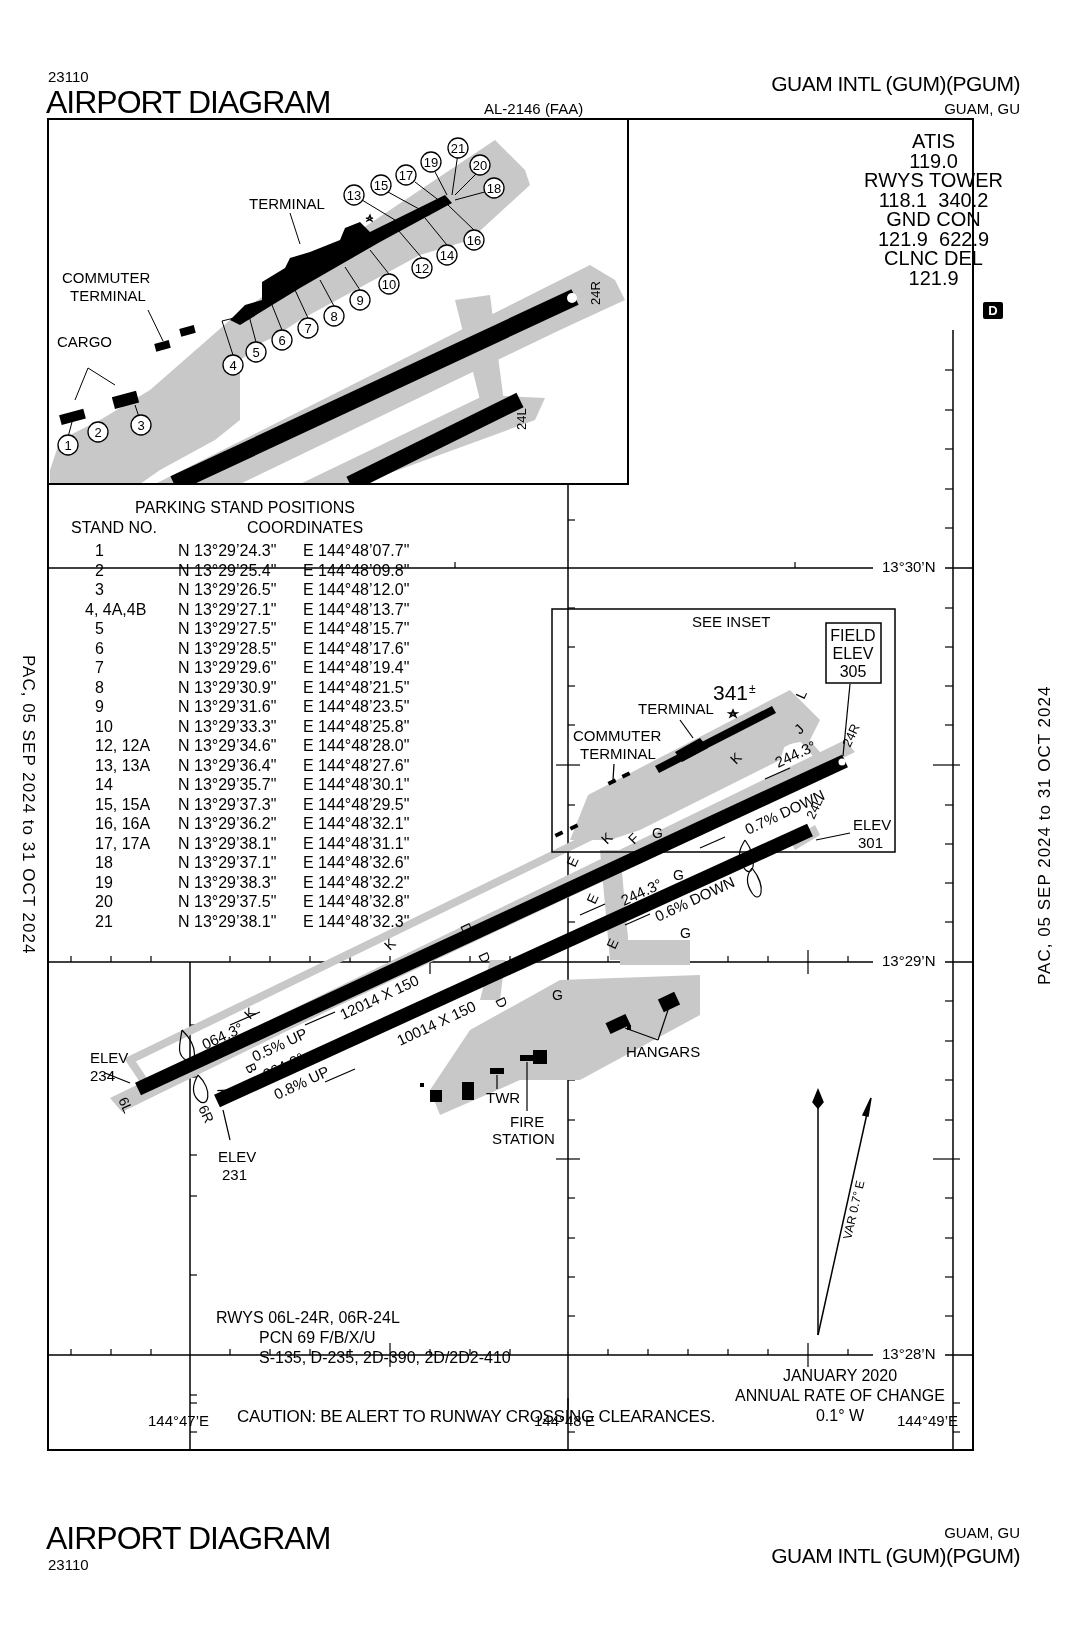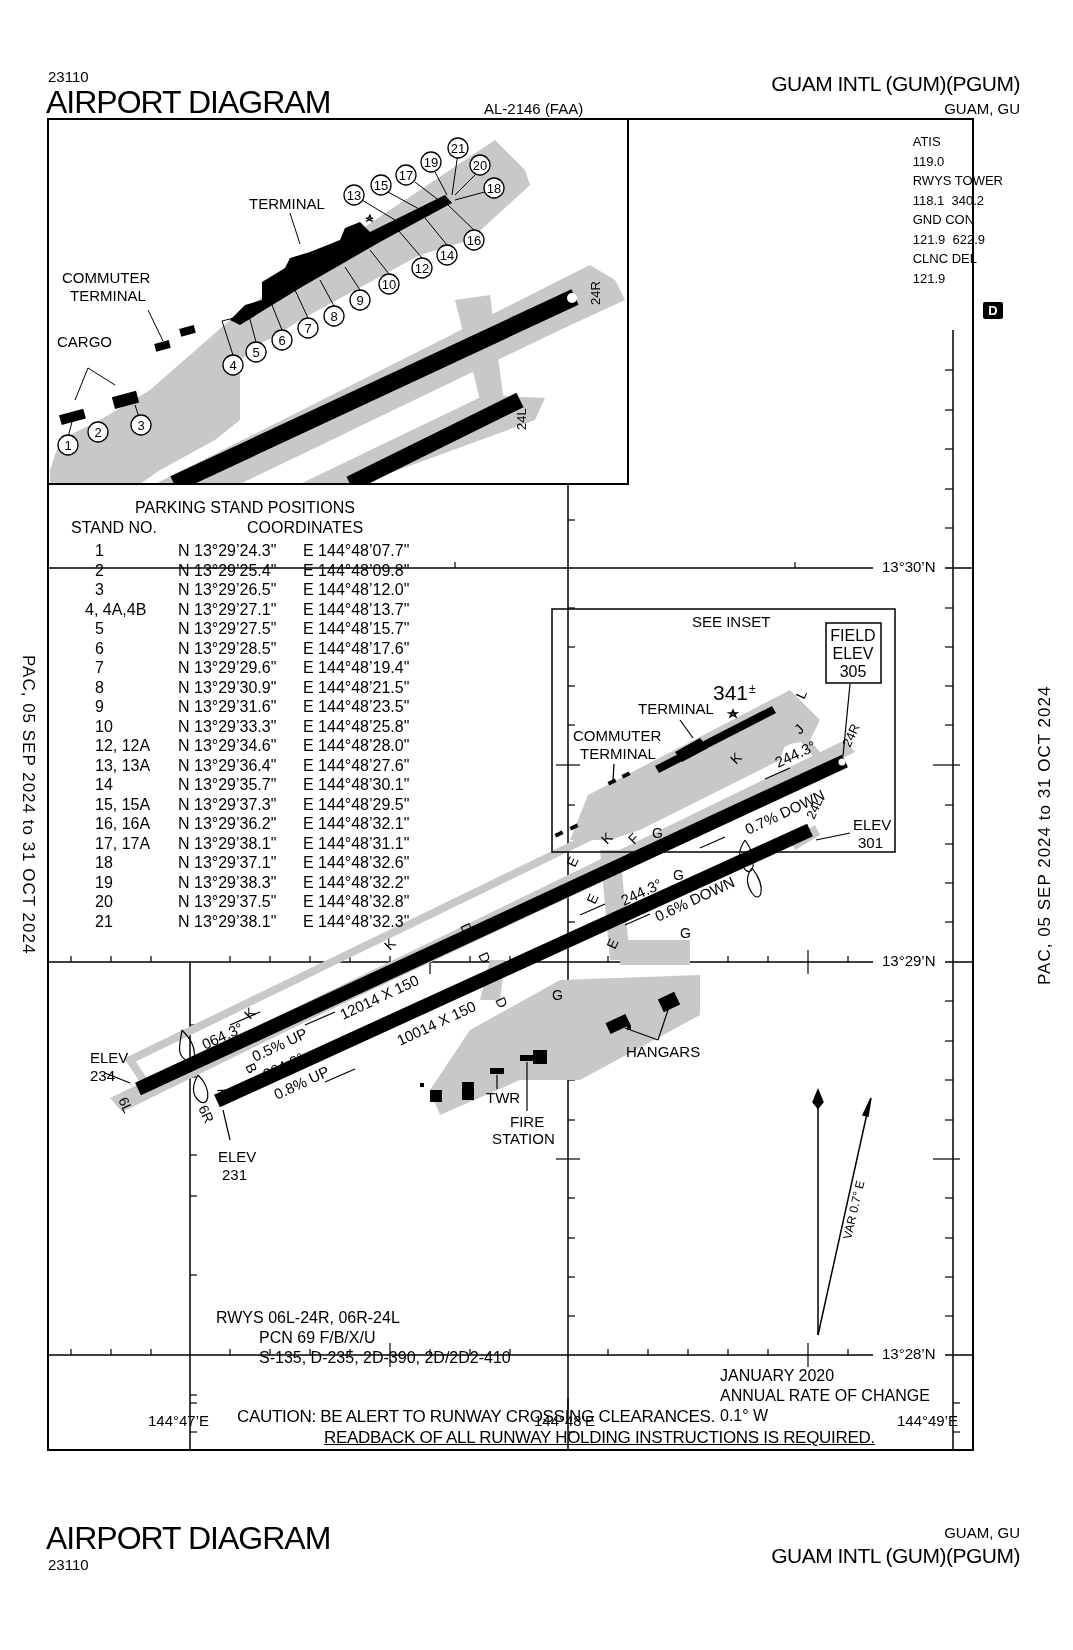--- a/index.html
+++ b/index.html
@@ -13,34 +13,34 @@
   .hdr-loc { right:53px; top:100px; font-size:15px; text-align:right; }
   .ftr-title { left:46px; top:1520px; font-size:32px; letter-spacing:-1px; }
   .ftr-code { left:48px; top:1556px; font-size:15px; }
   .ftr-loc { right:53px; top:1524px; font-size:15px; text-align:right; }
   .ftr-name { right:53px; top:1544px; font-size:21px; text-align:right; letter-spacing:-0.5px; }
   .side-left { left:6px; top:655px; width:36px; height:330px; }
   .side-left span, .side-right span { position:absolute; white-space:nowrap; font-size:17px; letter-spacing:1px; }
   .side-left span { transform:rotate(90deg); transform-origin:left top; left:32px; top:0; }
   .side-right span { transform:rotate(-90deg); transform-origin:left top; left:2px; top:330px; }
   .side-right { left:1033px; top:655px; width:36px; height:330px; }
-  .freq { right:70px; top:132px; text-align:left; font-size:13px; line-height:19.5px; }
+  .freq { right:70px; top:132px; text-align:center; font-size:20px; line-height:19.5px; }
   .freq div { white-space:pre; }
   .dbox { right:70px; top:302px; width:20px; height:17px; background:#000; color:#fff; font-size:13px; font-weight:bold; text-align:center; line-height:17px; border-radius:2px; }
   .stand-table { left:55px; top:520px; font-size:16px; line-height:20px;margin-left:16px; }
   .stand-title { position:absolute; left:64px; top:-0px; white-space:nowrap; }
   .stand-head1 { position:absolute; left:0px; top:20px; white-space:nowrap; }
   .stand-head2 { position:absolute; left:176px; top:20px; white-space:nowrap;text-align:right; }
   .stand-row { position:absolute; left:0; white-space:nowrap; height:19px; }
   .stand-row .no { position:absolute; left:24px; }
   .stand-row .lat { position:absolute; left:107px; }
   .stand-row .lon { position:absolute; left:232px; }
   .rwy-info { left:216px; top:1308px; font-size:16px; line-height:20px; }
   .rwy-info div { white-space:nowrap; }
-  .mag-info { left:720px; top:1366px; width:240px; font-size:16px; line-height:20px; text-align:left; }
+  .mag-info { left:720px; top:1366px; width:240px; font-size:16px; line-height:20px; text-align:center; }
   .caution { left:237px; top:1406px; font-size:17px; line-height:21px; letter-spacing:-0.3px; }
   .caution .l2 { padding-left:87px; text-decoration:underline; }
   .svg-layer { left:0; top:0; width:1073px; height:1650px; }
   text { font-family:"Liberation Sans", "DejaVu Sans", sans-serif; }
 </style>
 </head>
 <body>
 
 <div class="abs hdr-code">23110</div>
 <div class="abs hdr-title">AIRPORT DIAGRAM</div>
@@ -536,19 +536,18 @@
 </div>
 
 <div class="abs mag-info">
   <div>JANUARY 2020</div>
   <div>ANNUAL RATE OF CHANGE</div>
   <div>0.1° W</div>
 </div>
 
 <div class="abs caution">
   <div>CAUTION: BE ALERT TO RUNWAY CROSSING CLEARANCES.</div>
-  <div class="l2">READBACK OF ALL RUNWAY HOLDING INSTRUCTIONS IS REQUIRED.</div>
 </div>
 
 <div class="abs ftr-title">AIRPORT DIAGRAM</div>
 <div class="abs ftr-code">23110</div>
 <div class="abs ftr-loc">GUAM, GU</div>
 <div class="abs ftr-name">GUAM INTL (GUM)(PGUM)</div>
 
 </body></html>

